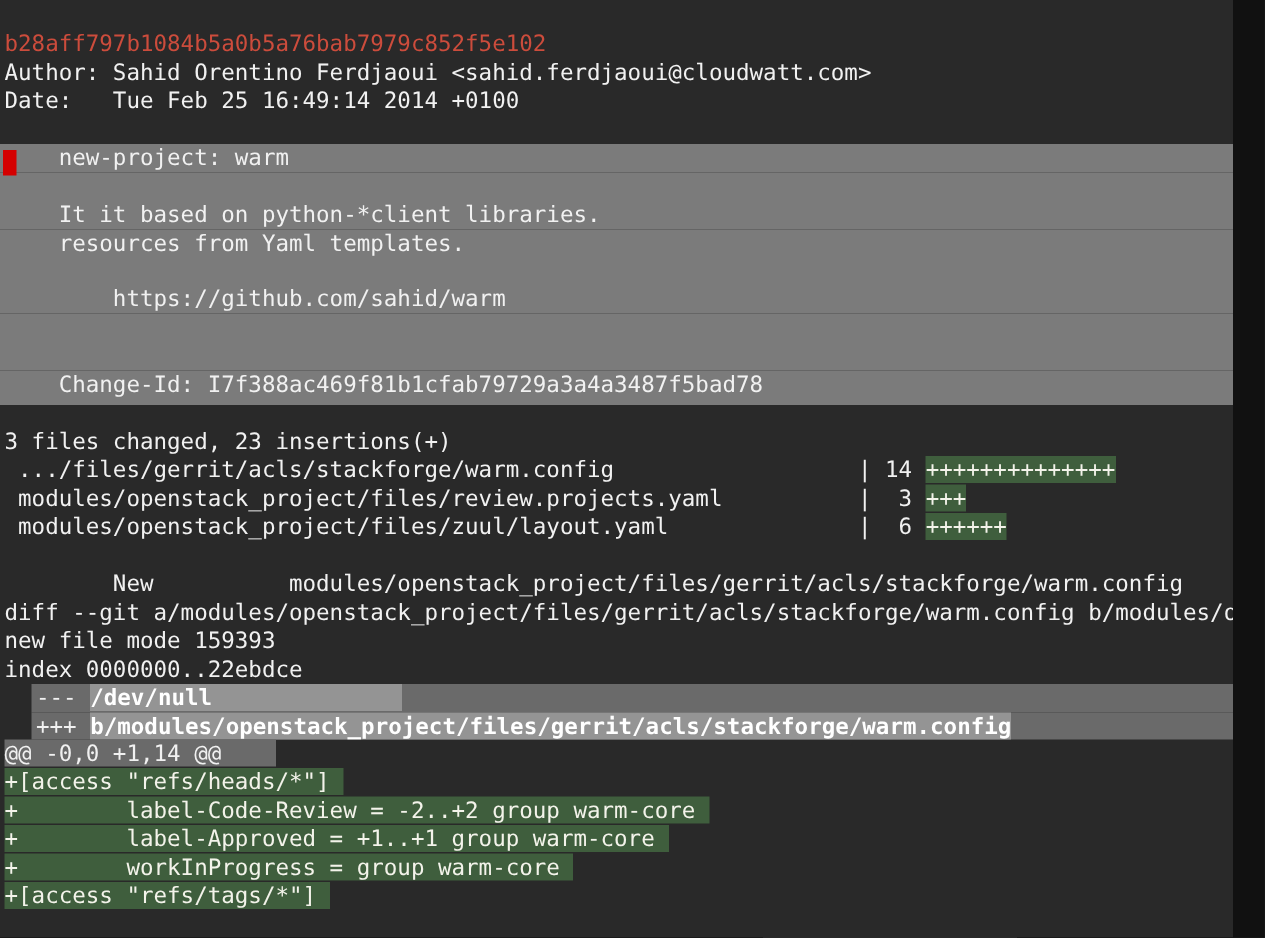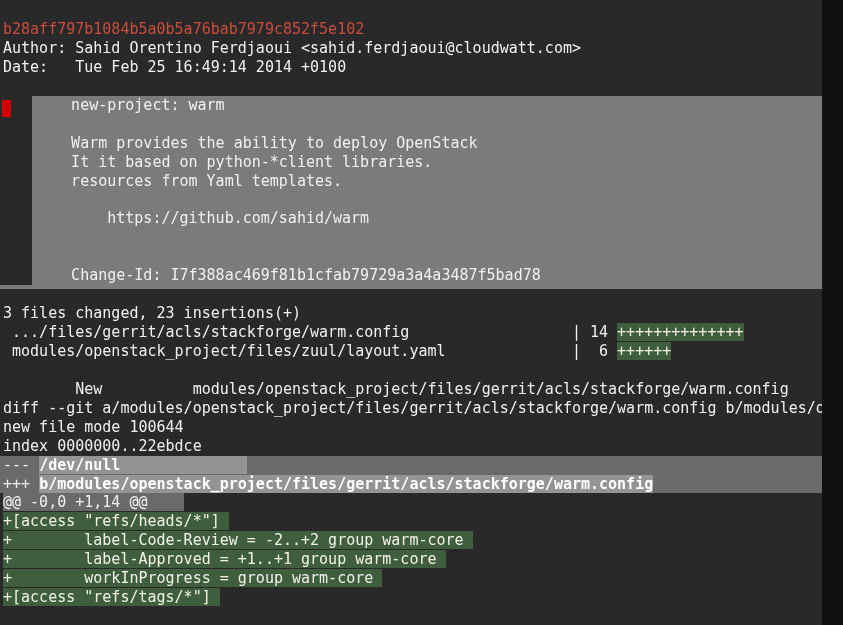--- a/index.html
+++ b/index.html
@@ -9,23 +9,23 @@
     overflow:hidden;
     box-sizing:border-box;
     padding-top:20px;
     background:var(--bg,#292929);
     color:var(--fg,#f1f1f1);
     font-family:"DejaVu Sans Mono", monospace;
     font-size:15px;
     line-height:18.94px;
   }
   .row{height:18.94px;white-space:pre;padding-left:3px;}
-  .row.sel{background:var(--selection-gray,#7b7b7b);margin-left:32px;}
+  .row.sel{background:var(--selection-gray,#7b7b7b);}
   .row.seltail{background:linear-gradient(var(--selection-gray,#7b7b7b) 4px, rgba(0,0,0,0) 4px);}
-  .row.hdr{background:var(--header-gray,#6a6a6a);}
+  .row.hdr{background:var(--header-gray,#6a6a6a);margin-left:21px;}
   .seg-p{color:inherit;}
   .seg-hash{color:var(--hash-red,#cc4c3c);}
   .seg-hl{background:var(--path-highlight-gray,#949494);font-weight:bold;color:#ffffff;}
   .seg-hunk{background:var(--header-gray,#6a6a6a);}
   .seg-add{background:var(--diff-add-green,#3f5e3d);color:#f3f3ea;}
   #cursor{
     position:absolute;left:2px;top:100px;width:9px;height:17px;
     background:var(--cursor-red,#d40000);
   }
 </style>
@@ -33,36 +33,36 @@
 <body>
 
 <div id="terminal">
   <div id="cursor"></div>
 <div class="row"><span class="seg-hash">b28aff797b1084b5a0b5a76bab7979c852f5e102</span></div>
     <div class="row"><span class="seg-p">Author: Sahid Orentino Ferdjaoui &lt;sahid.ferdjaoui@cloudwatt.com&gt;</span></div>
     <div class="row"><span class="seg-p">Date:   Tue Feb 25 16:49:14 2014 +0100</span></div>
     <div class="row"></div>
     <div class="row sel"><span class="seg-p">    new-project: warm</span></div>
     <div class="row sel"></div>
-    <div class="row sel"><span class="seg-p">    Warm provides the ability to deploy OpenStack</span></div>
     <div class="row sel"><span class="seg-p">    It it based on python-*client libraries.</span></div>
     <div class="row sel"><span class="seg-p">    resources from Yaml templates.</span></div>
     <div class="row sel"></div>
     <div class="row sel"><span class="seg-p">        https://github.com/sahid/warm</span></div>
     <div class="row sel"></div>
     <div class="row sel"></div>
     <div class="row sel"><span class="seg-p">    Change-Id: I7f388ac469f81b1cfab79729a3a4a3487f5bad78</span></div>
     <div class="row seltail"></div>
     <div class="row"><span class="seg-p">3 files changed, 23 insertions(+)</span></div>
     <div class="row"><span class="seg-p"> .../files/gerrit/acls/stackforge/warm.config                  | 14 </span><span class="seg-add">++++++++++++++</span></div>
+    <div class="row"><span class="seg-p"> modules/openstack_project/files/review.projects.yaml          |  3 </span><span class="seg-add">+++</span></div>
     <div class="row"><span class="seg-p"> modules/openstack_project/files/zuul/layout.yaml              |  6 </span><span class="seg-add">++++++</span></div>
     <div class="row"></div>
     <div class="row"><span class="seg-p">        New          modules/openstack_project/files/gerrit/acls/stackforge/warm.config</span></div>
     <div class="row"><span class="seg-p">diff --git a/modules/openstack_project/files/gerrit/acls/stackforge/warm.config b/modules/open</span></div>
-    <div class="row"><span class="seg-p">new file mode 100644</span></div>
+    <div class="row"><span class="seg-p">new file mode 159393</span></div>
     <div class="row"><span class="seg-p">index 0000000..22ebdce</span></div>
     <div class="row hdr"><span class="seg-p">--- </span><span class="seg-hl">/dev/null              </span></div>
     <div class="row hdr"><span class="seg-p">+++ </span><span class="seg-hl">b/modules/openstack_project/files/gerrit/acls/stackforge/warm.config</span></div>
     <div class="row"><span class="seg-hunk">@@ -0,0 +1,14 @@    </span></div>
     <div class="row"><span class="seg-add">+[access "refs/heads/*"] </span></div>
     <div class="row"><span class="seg-add">+        label-Code-Review = -2..+2 group warm-core </span></div>
     <div class="row"><span class="seg-add">+        label-Approved = +1..+1 group warm-core </span></div>
     <div class="row"><span class="seg-add">+        workInProgress = group warm-core </span></div>
     <div class="row"><span class="seg-add">+[access "refs/tags/*"] </span></div>
   </div>

